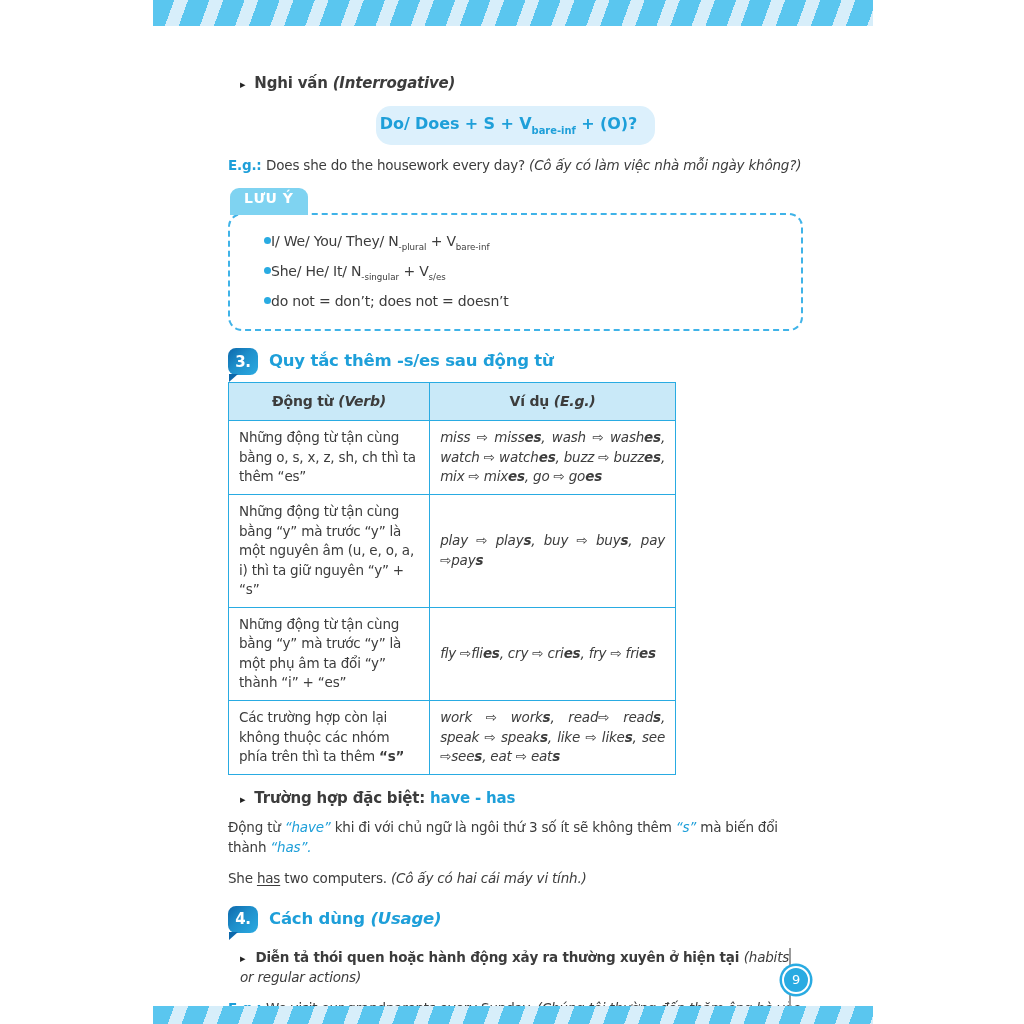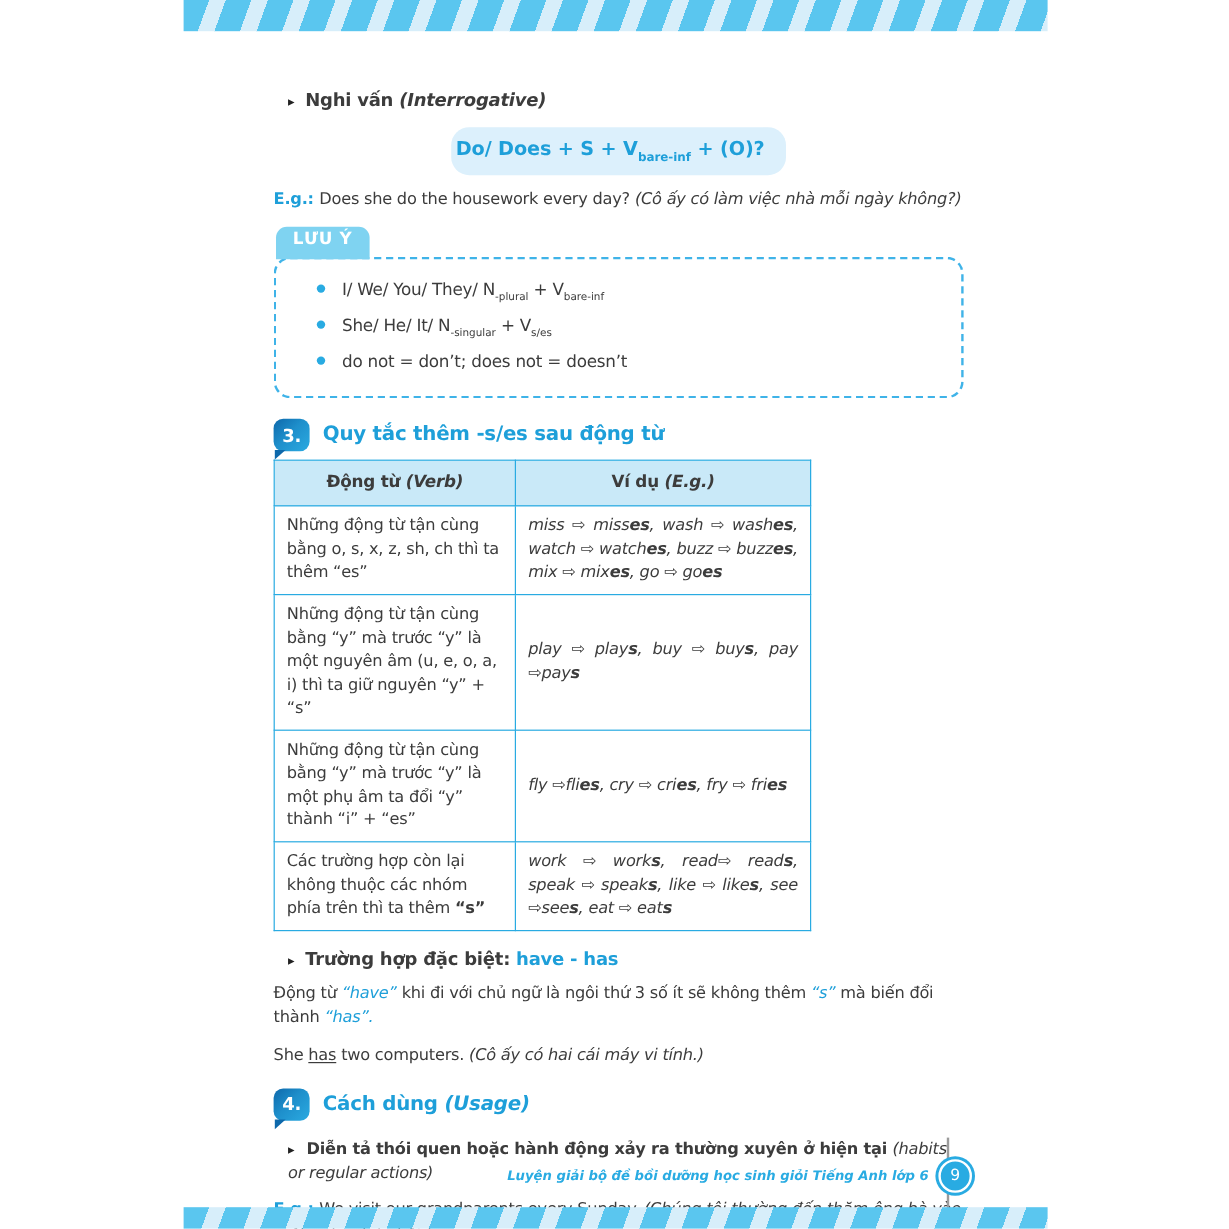--- a/index.html
+++ b/index.html
@@ -93,21 +93,20 @@
     border:2px dashed #3FB3E8;
     border-radius:14px;
     padding:9px 20px 10px 20px;
     position:relative;
     z-index:1;
     margin-top:-2px;
   }
   .note-item{
     display:flex;
     align-items:baseline;
-    gap:14px;
     margin:7px 0;
     font-size:14px;
   }
   .dot{
     flex:0 0 auto;
     width:7px;height:7px;
     border-radius:50%;
     background:var(--accent);
     position:relative;
     top:-2px;
@@ -299,17 +298,16 @@
     <span class="tri">▸</span>
     <span><span class="b">Diễn tả thói quen hoặc hành động xảy ra thường xuyên ở hiện tại </span><span class="i">(habits or regular actions)</span></span>
   </div>
 
   <div class="mt10"><span class="b bl">E.g.: </span><span>We visit our grandparents every Sunday. </span><span class="i">(Chúng tôi thường đến thăm ông bà vào mỗi ngày chủ nhật.)</span></div>
 
 </div>
 
 <div class="footer-line"></div>
 <div class="footer">
-  <span class="footer-title">Luyện giải bộ đề bồi dưỡng học sinh giỏi Tiếng Anh lớp 6</span>
   <span class="page-badge">9</span>
 </div>
 
 <div class="stripe-band stripe-bottom"></div>
 
 </body></html>

